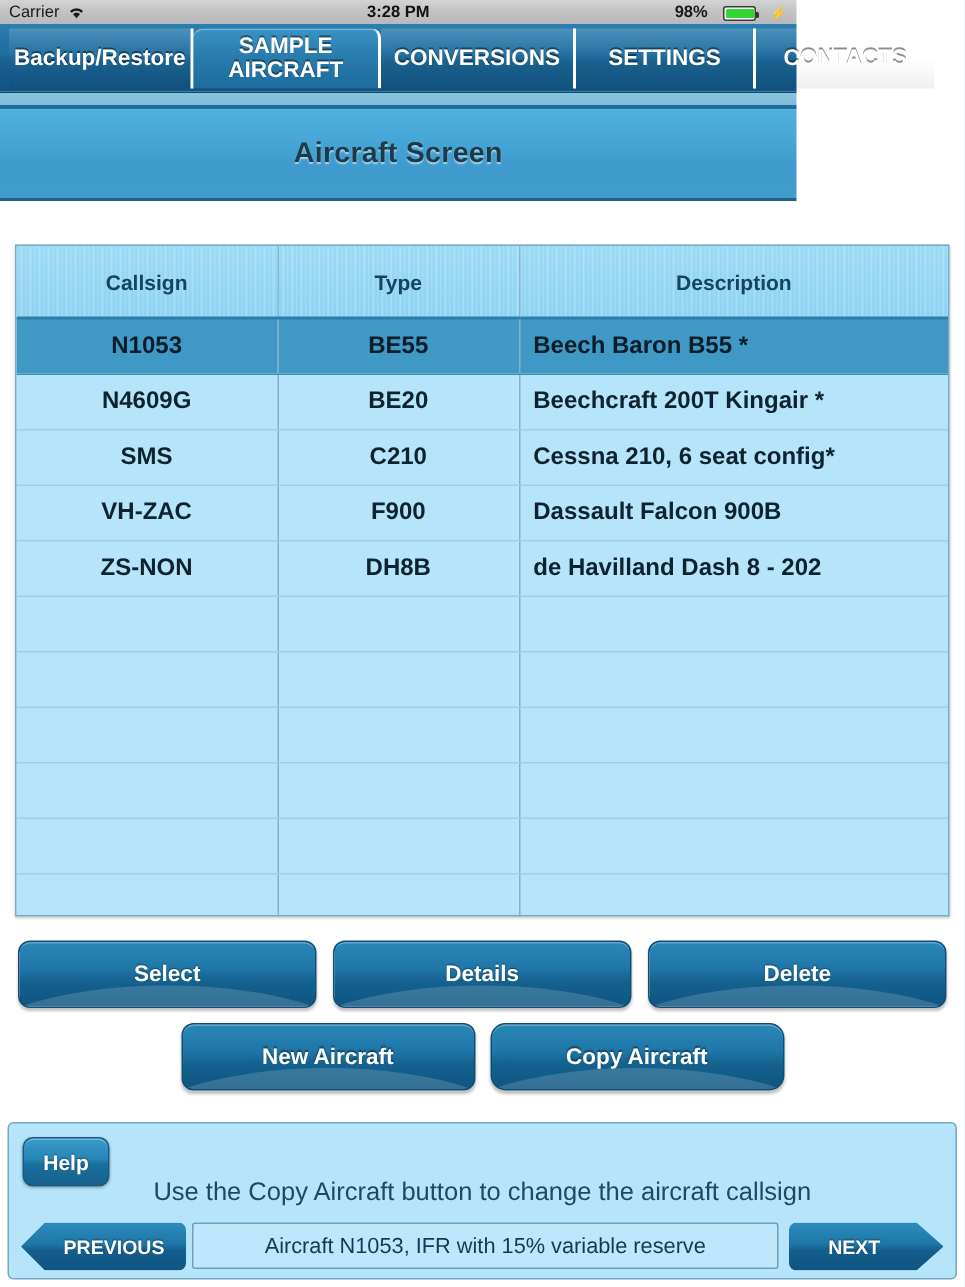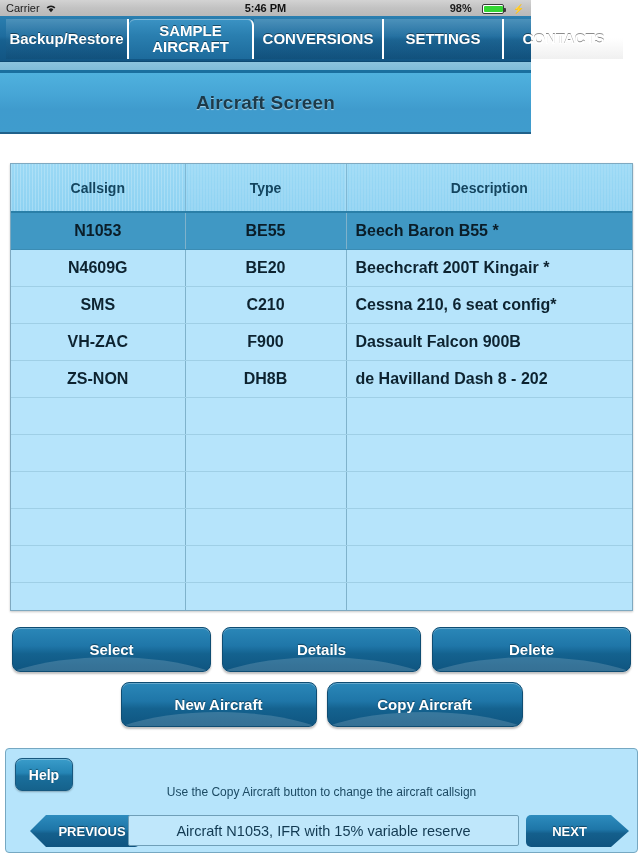--- a/index.html
+++ b/index.html
@@ -175,34 +175,34 @@
     border: 1px solid #17587f;
     background: linear-gradient(to bottom, #3a9cca 0%, #2585b5 45%, #1a6f9c 55%, #15628c 100%);
     color: #fff; font-size: 14px; font-weight: bold;
     display: flex; align-items: center; justify-content: center;
     text-shadow: 0 -1px 1px rgba(0,0,0,.4);
     box-shadow: 0 1px 2px rgba(0,0,0,.28), inset 0 1px 0 rgba(255,255,255,.3);
     cursor: pointer;
   }
   .hint {
     position: absolute; left: 0; right: 0; top: 36px;
-    text-align: center; font-size: 12px; color: #1c4a63;
+    text-align: center; font-size: 17px; color: #1c4a63;
   }
   .navrow { position: absolute; left: 0; right: 0; top: 64px; height: 36px; }
 
   .arrow-btn {
     position: absolute; top: 2px; height: 32px;
     color: #fff; font-size: 13px; font-weight: bold;
     display: flex; align-items: center; justify-content: center;
     text-shadow: 0 -1px 1px rgba(0,0,0,.45);
     background: linear-gradient(to bottom, #2d8cbe 0%, #1e76a8 45%, #145f8c 58%, #0f5480 100%);
     cursor: pointer;
   }
   .prev-btn {
-    left: 24px; width: 110px; padding-left: 14px;
+    left: 8px; width: 110px; padding-left: 14px;
     clip-path: polygon(0% 50%, 16px 0%, 100% 0%, 100% 100%, 16px 100%);
     border-radius: 0 5px 5px 0;
   }
   .next-btn {
     right: 8px; width: 103px; padding-right: 16px;
     clip-path: polygon(0% 0%, calc(100% - 18px) 0%, 100% 50%, calc(100% - 18px) 100%, 0% 100%);
     border-radius: 5px 0 0 5px;
   }
   .status-field {
     position: absolute; left: 122px; right: 118px; top: 2px; height: 31px;
@@ -219,21 +219,21 @@
   <div class="statusbar">
     <div class="sb-left">
       <span>Carrier</span>
       <span class="wifi-icon">
         <svg width="12" height="10" viewBox="0 0 12 10">
           <path d="M6 9.2 L3.6 6.4 A3.6 3.6 0 0 1 8.4 6.4 Z" fill="#1a1a1a"></path>
           <path d="M1.6 4.3 A6.3 6.3 0 0 1 10.4 4.3 L9.3 5.5 A4.8 4.8 0 0 0 2.7 5.5 Z" fill="#1a1a1a"></path>
         </svg>
       </span>
     </div>
-    <div class="sb-center">5:46 PM</div>
+    <div class="sb-center">3:28 PM</div>
     <div class="sb-right">
       <span>98%</span>
       <span class="batt">
         <span class="batt-fill" id="battfill" style="width: 19.6px; background: rgb(51, 214, 51);"></span>
       </span>
       <span class="bolt">⚡</span>
     </div>
   </div>
 
   <div class="tabbar">

